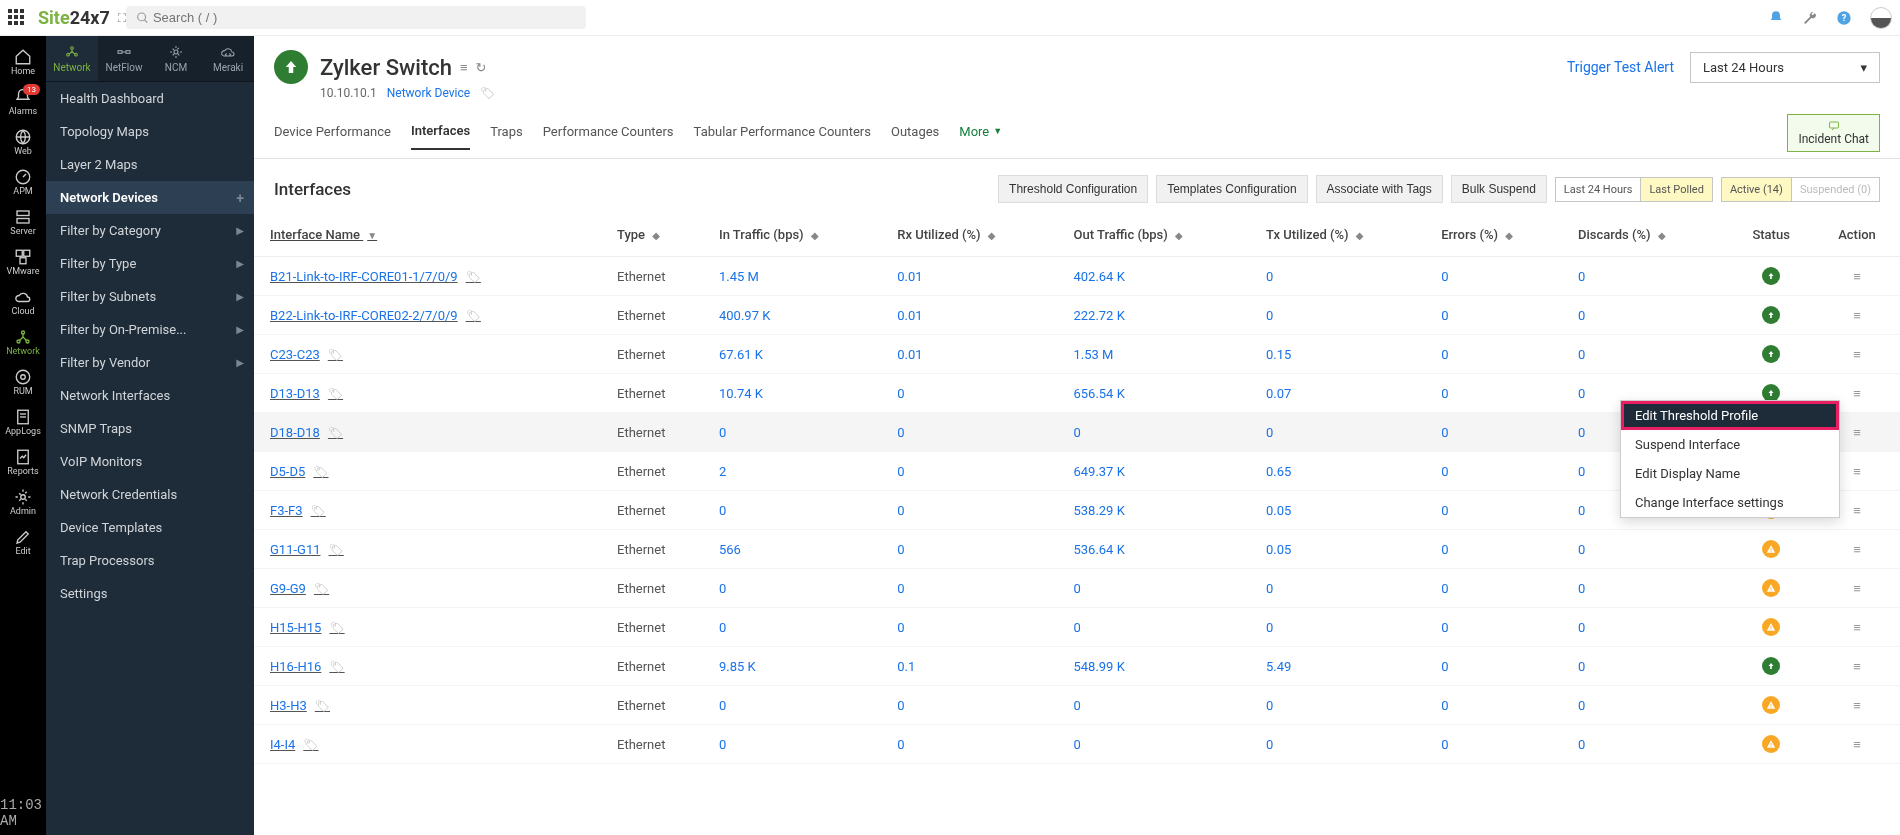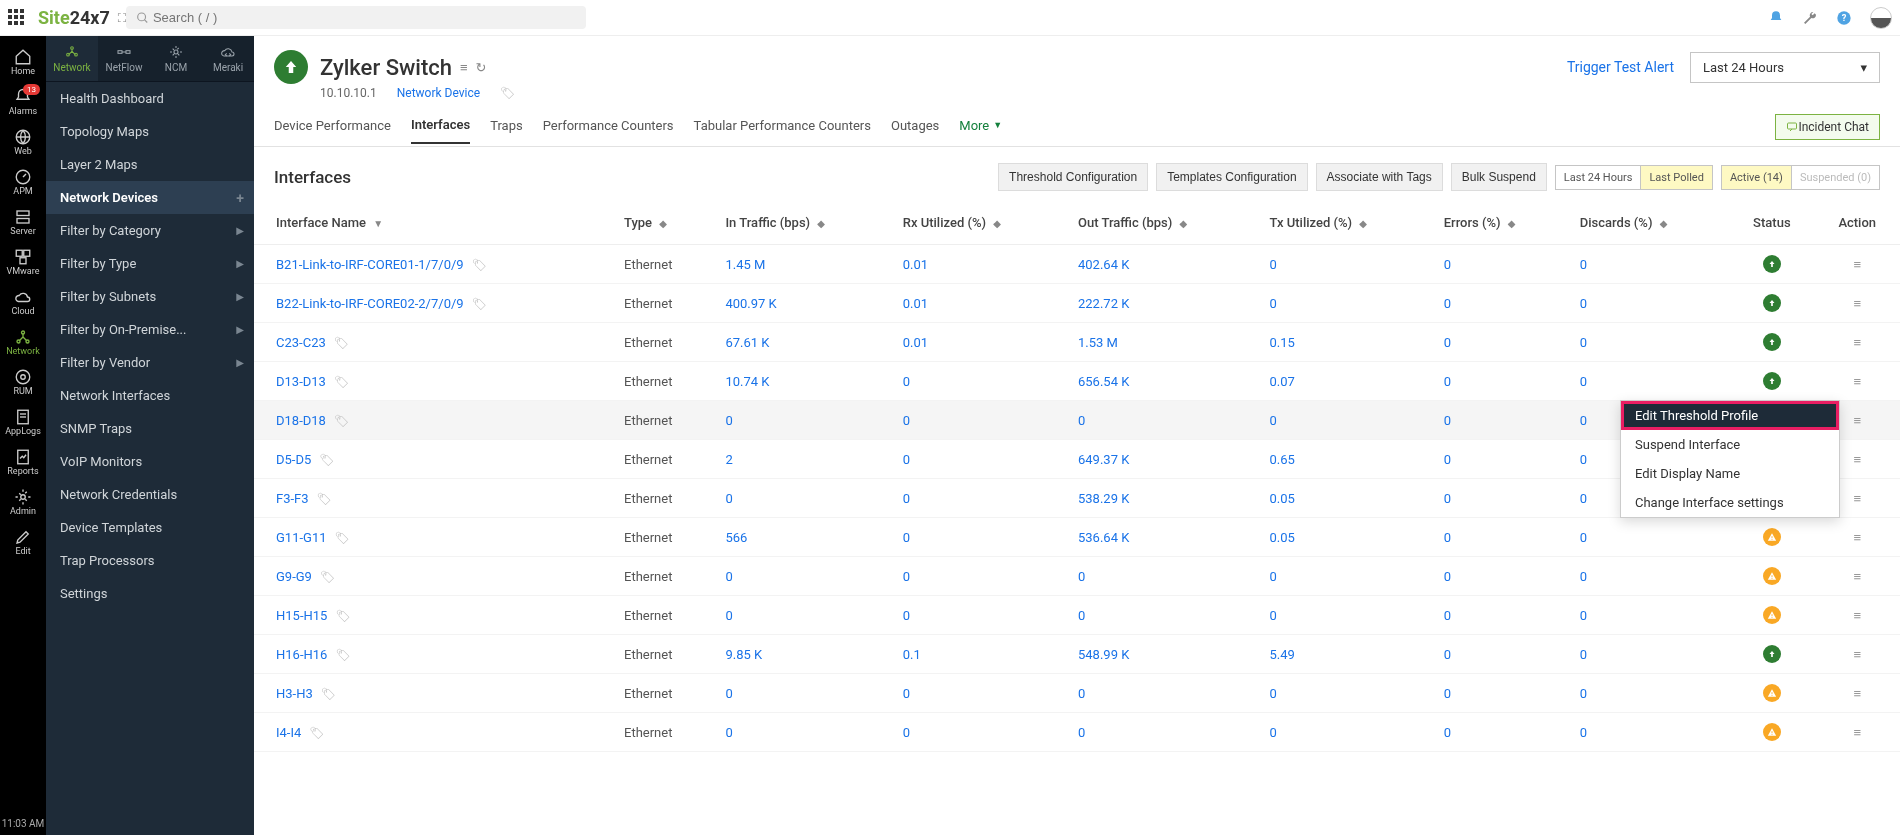--- a/index.html
+++ b/index.html
@@ -20,21 +20,21 @@
 
 
 .layout { display: flex; height: calc(100vh - 36px); }
 
 
 .iconbar { width: 46px; background: #000; color: #ccc; display: flex; flex-direction: column; align-items: center; padding-top: 6px; font-size: 9px; }
 .iconbar .it { display: flex; flex-direction: column; align-items: center; padding: 6px 0; width: 100%; cursor: pointer; position: relative; }
 .iconbar .it svg { width: 18px; height: 18px; }
 .iconbar .it.active { color: #7cb342; }
 .iconbar .badge { position: absolute; top: 2px; right: 6px; background: #e53935; color: #fff; border-radius: 8px; font-size: 8px; padding: 1px 4px; }
-.iconbar .time { margin-top: auto; padding: 6px 0; font-size: 10px; color: #aaa; }
+.iconbar .time { margin-top: auto; padding: 6px 0; font-size: 14px; color: #aaa; font-family: Liberation Mono, monospace; }
 
 
 .sidebar { width: 208px; background: #1e2b38; color: #d0d5d9; display: flex; flex-direction: column; font-size: 13px; }
 .sub-tabs { display: flex; background: #16212c; border-bottom: 1px solid #0d1520; }
 .sub-tabs .st { flex: 1; text-align: center; padding: 8px 2px; font-size: 10px; cursor: pointer; color: #9aa3ab; }
 .sub-tabs .st.active { color: #7cb342; background: #1e2b38; }
 .sub-tabs .st svg { width: 20px; height: 16px; display: block; margin: 0 auto 2px; }
 .menu { flex: 1; overflow-y: auto; }
 .menu .mi { display: flex; align-items: center; padding: 9px 14px; cursor: pointer; position: relative; }
 .menu .mi.active { background: #2d3f52; font-weight: 600; color: #fff; }
@@ -48,45 +48,45 @@
 .hdr { padding: 14px 20px 0 20px; }
 .hdr-row1 { display: flex; align-items: center; }
 .status-circle { width: 34px; height: 34px; border-radius: 50%; background: #2e7d32; display: flex; align-items: center; justify-content: center; margin-right: 12px; }
 .status-circle svg { width: 18px; height: 18px; fill: #fff; }
 .title { font-size: 22px; font-weight: 500; color: #333; }
 .title-icons { margin-left: 8px; color: #888; display: flex; gap: 8px; }
 .title-icons span { cursor: pointer; }
 .hdr-right { margin-left: auto; display: flex; align-items: center; gap: 16px; }
 .trigger-link { color: #1a73e8; font-size: 14px; cursor: pointer; }
 .time-select { border: 1px solid #c5c5c5; padding: 7px 12px; font-size: 13px; min-width: 190px; display: flex; align-items: center; justify-content: space-between; cursor: pointer; background: #fff; }
-.sub-info { margin-left: 46px; font-size: 12px; color: #666; display: flex; align-items: center; gap: 20px; margin-top: 2px; }
+.sub-info { margin-left: 46px; font-size: 12px; color: #666; display: flex; align-items: center; gap: 10px; margin-top: 2px; }
 .sub-info .nd { color: #1a73e8; cursor: pointer; }
 .tag-ic { color: #bbb; }
 
 
 .tabs { display: flex; align-items: center; gap: 20px; padding: 14px 20px 0 20px; border-bottom: 1px solid #e2e2e2; font-size: 13px; color: #555; }
 .tabs .tb { padding-bottom: 10px; cursor: pointer; }
 .tabs .tb.active { border-bottom: 2px solid #333; font-weight: 600; color: #333; }
 .tabs .more { color: #15803d; display: flex; align-items: center; gap: 4px; }
-.incident-btn { margin-left: auto; border: 1px solid #7cb342; color: #333; padding: 5px 10px; font-size: 12px; cursor: pointer; background: #f3fbed; display: flex; align-items: center; margin-bottom: 6px; }
+.incident-btn { margin-left: auto; border: 1px solid #7cb342; color: #333; padding: 5px 10px; font-size: 12px; cursor: pointer; background: #f3fbed; display: flex; align-items: center; margin-bottom: 6px; flex-direction: column; }
 
 
 .sect { padding: 16px 20px 10px 20px; display: flex; align-items: center; gap: 8px; flex-wrap: wrap; }
 .sect h3 { font-size: 17px; font-weight: 500; margin-right: auto; }
 .btn { background: #f1f1f1; border: 1px solid #dcdcdc; padding: 6px 10px; font-size: 12px; cursor: pointer; color: #333; }
 .toggle-grp { display: flex; border: 1px solid #c5c5c5; }
 .toggle-grp span { padding: 5px 8px; font-size: 11px; cursor: pointer; color: #555; }
 .toggle-grp span + span { border-left: 1px solid #c5c5c5; }
 .toggle-grp span.on { background: #fef9c3; }
 .toggle-grp span.dis { color: #bbb; }
 
 
 .tbl { width: 100%; border-collapse: collapse; }
 .tbl th { text-align: left; font-weight: 500; font-size: 13px; color: #444; padding: 14px 10px; border-bottom: 1px solid #eee; white-space: nowrap; }
-.tbl th:first-child, .tbl td:first-child { padding-left: 22px; }
+.tbl th:first-child, .tbl td:first-child { padding-left: 16px; text-decoration: underline; }
 .tbl th .sort { color: #888; font-size: 10px; margin-left: 4px; }
 .tbl td { padding: 10px 10px; border-bottom: 1px solid #f3f3f3; font-size: 13px; color: #555; white-space: nowrap; }
 .tbl td .lk { color: #1a73e8; cursor: pointer; }
 .tbl tr.hover-row { background: #f5f5f5; }
 .tag-sm { color: #bbb; margin-left: 8px; font-size: 12px; }
 .stat-ic { width: 18px; height: 18px; border-radius: 50%; display: inline-flex; align-items: center; justify-content: center; }
 .stat-up { background: #2e7d32; }
 .stat-warn { background: #f9a825; }
 .stat-ic svg { width: 10px; height: 10px; fill: #fff; }
 .action-ic { color: #999; cursor: pointer; }

